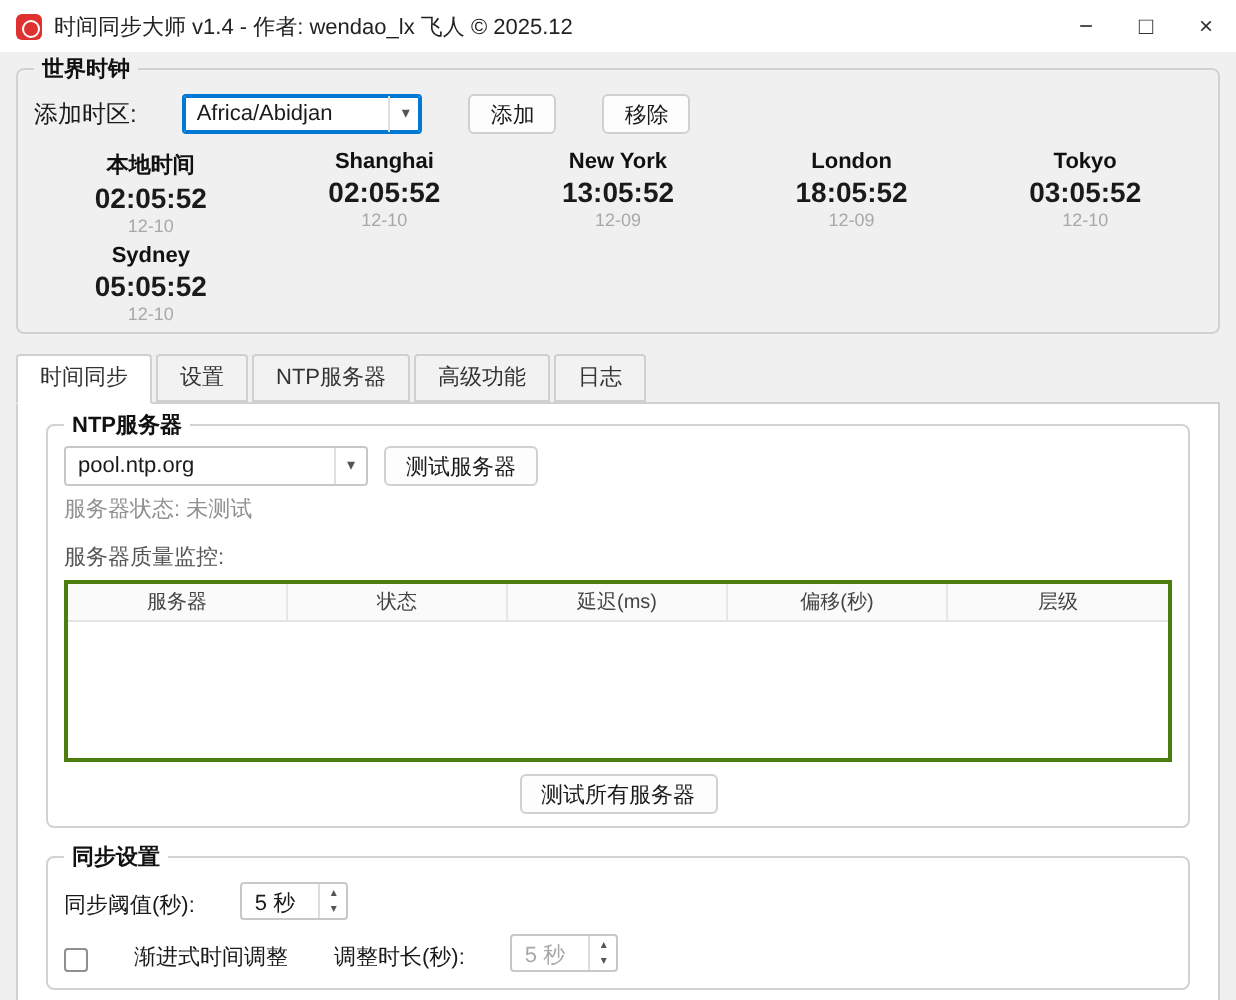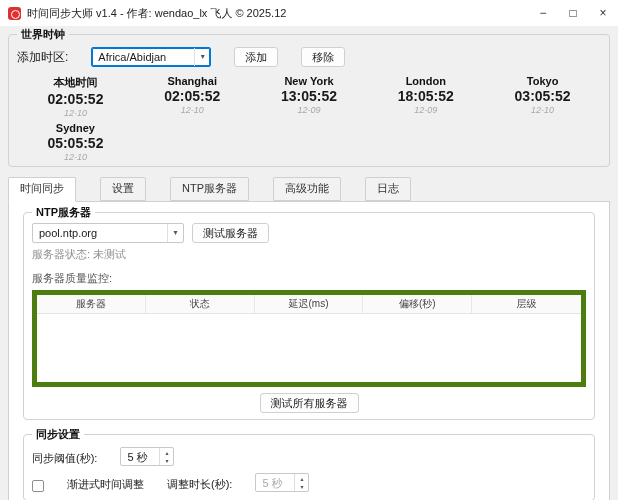--- a/index.html
+++ b/index.html
@@ -31,36 +31,36 @@
   .combo.focused { border:1px solid #0078d4; box-shadow:0 0 0 1px #0078d4 inset; }
   .combo .combo-text { flex:1; padding:0 6px; font-size:11px; }
   .combo .combo-arrow { width:16px; text-align:center; font-size:8px; color:#555; border-left:1px solid #e0e0e0; line-height:18px; }
   .tz-combo { width:120px; }
   .btn { display:inline-flex; align-items:center; justify-content:center; border:1px solid #d0d0d0; background:#fdfdfd; border-radius:3px; font-size:11px; padding:0 10px; height:20px; color:#1a1a1a; white-space:nowrap; }
 
   .clock-grid { display:grid; grid-template-columns:repeat(5,1fr); margin-top:8px; row-gap:4px; }
   .clock { text-align:center; }
   .clock .cname { font-weight:bold; font-size:11px; color:#111; }
   .clock .ctime { font-weight:bold; font-size:14px; margin-top:1px; }
-  .clock .cdate { font-size:9px; color:#a8a8a8; margin-top:1px;font-style:italic; }
-
-  
-  .tabbar { display:flex; margin:10px 8px 0; flex:0 0 auto; position:relative; z-index:2;gap:22px; }
+  .clock .cdate { font-size:9px; color:#a8a8a8; margin-top:1px; }
+
+  
+  .tabbar { display:flex; margin:10px 8px 0; flex:0 0 auto; position:relative; z-index:2; }
   .tab { padding:3px 11px 4px; font-size:11px; border:1px solid #d0d0d0; background:#f2f2f2; margin-right:2px; border-radius:2px 2px 0 0; color:#333; }
   .tab.active { background:#ffffff; border-bottom:1px solid #ffffff; margin-bottom:-1px; }
   .panel { background:#ffffff; border:1px solid #d0d0d0; margin:0 8px; flex:1 1 auto; padding:10px 6px 6px; display:flex; flex-direction:column; }
 
   
   .ntp-group { padding:10px 8px 6px; }
   .field-label { font-size:11px; color:#333; margin-bottom:3px; }
   .server-row { display:flex; align-items:center; gap:8px; }
   .server-combo { width:152px; }
   .muted { color:#909090; font-size:11px; margin-top:4px; }
   .monitor-label { font-size:11px; color:#555; margin-top:9px; }
-  .qtable { margin-top:4px; border:5px solid #4d7c0f; background:#fff; }
+  .qtable { margin-top:4px; border:2px solid #4d7c0f; background:#fff; }
   .thead { display:grid; grid-template-columns:repeat(5,1fr); background:#fafafa; border-bottom:1px solid #e4e4e4; }
   .th { font-size:10px; color:#444; text-align:center; padding:2px 4px; border-right:1px solid #e7e7e7; }
   .th:last-child { border-right:none; }
   .tbody { height:68px; background:#fff; }
   .testall-row { display:flex; justify-content:center; margin-top:6px; }
 
   
   .sync-group { margin-top:14px; padding:12px 8px 8px; }
   .set-row { display:flex; align-items:flex-end; gap:23px; margin-bottom:7px; font-size:11px; }
   .set-row:last-child { margin-bottom:0; }

